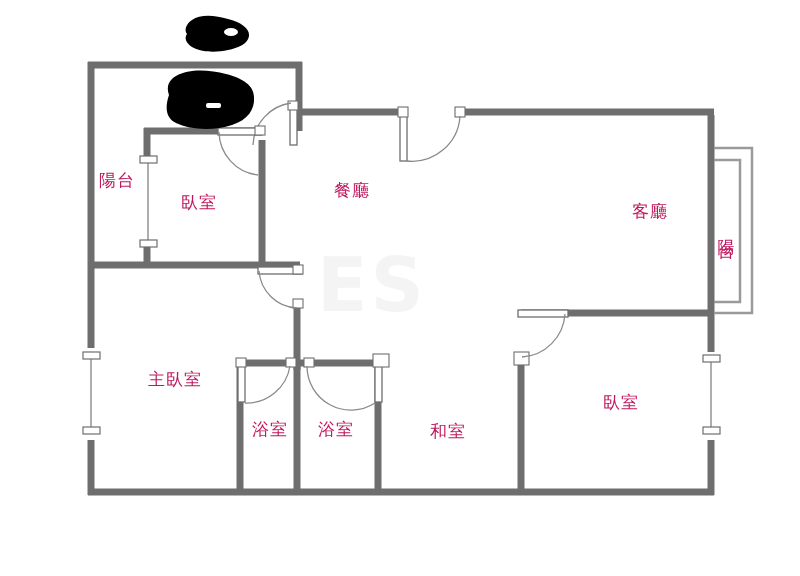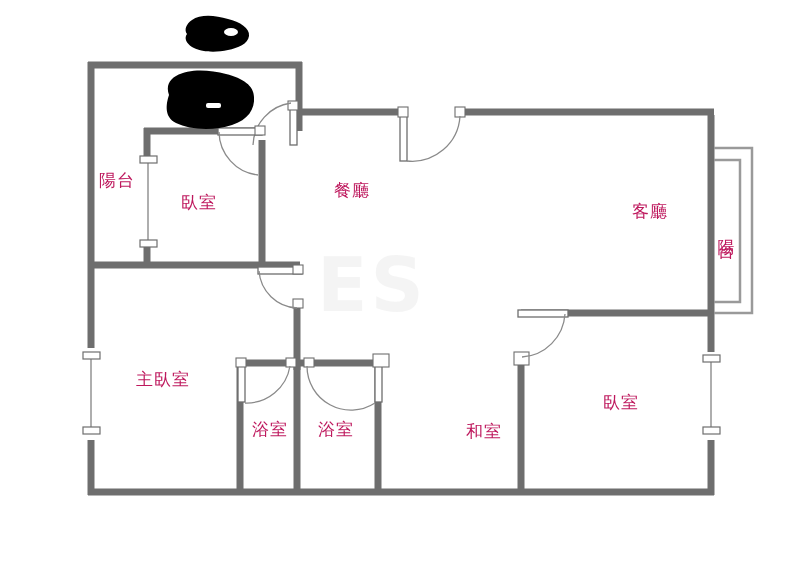--- a/index.html
+++ b/index.html
@@ -191,19 +191,19 @@
       <rect x="206" y="103" width="15" height="5" rx="2" fill="#ffffff"></rect>
     </g>
 
   </svg>
 
   <div class="room-label" style="left:117px; top:180px;">陽台</div>
   <div class="room-label" style="left:199px; top:202px;">臥室</div>
   <div class="room-label" style="left:352px; top:190px;">餐廳</div>
   <div class="room-label" style="left:614px; top:211px;margin-left:36px;">客廳</div>
   <div class="room-label vertical" style="left:727px; top:228px;">陽台</div>
-  <div class="room-label" style="left:163px; top:379px;">主臥室</div>
+  <div class="room-label" style="left:175px; top:379px;">主臥室</div>
   <div class="room-label" style="left:270px; top:429px;">浴室</div>
   <div class="room-label" style="left:336px; top:429px;">浴室</div>
-  <div class="room-label" style="left:448px; top:431px;margin-left:36px;">和室</div>
+  <div class="room-label" style="left:448px; top:431px;">和室</div>
   <div class="room-label" style="left:621px; top:402px;">臥室</div>
 
 </div>
 
 </body></html>

